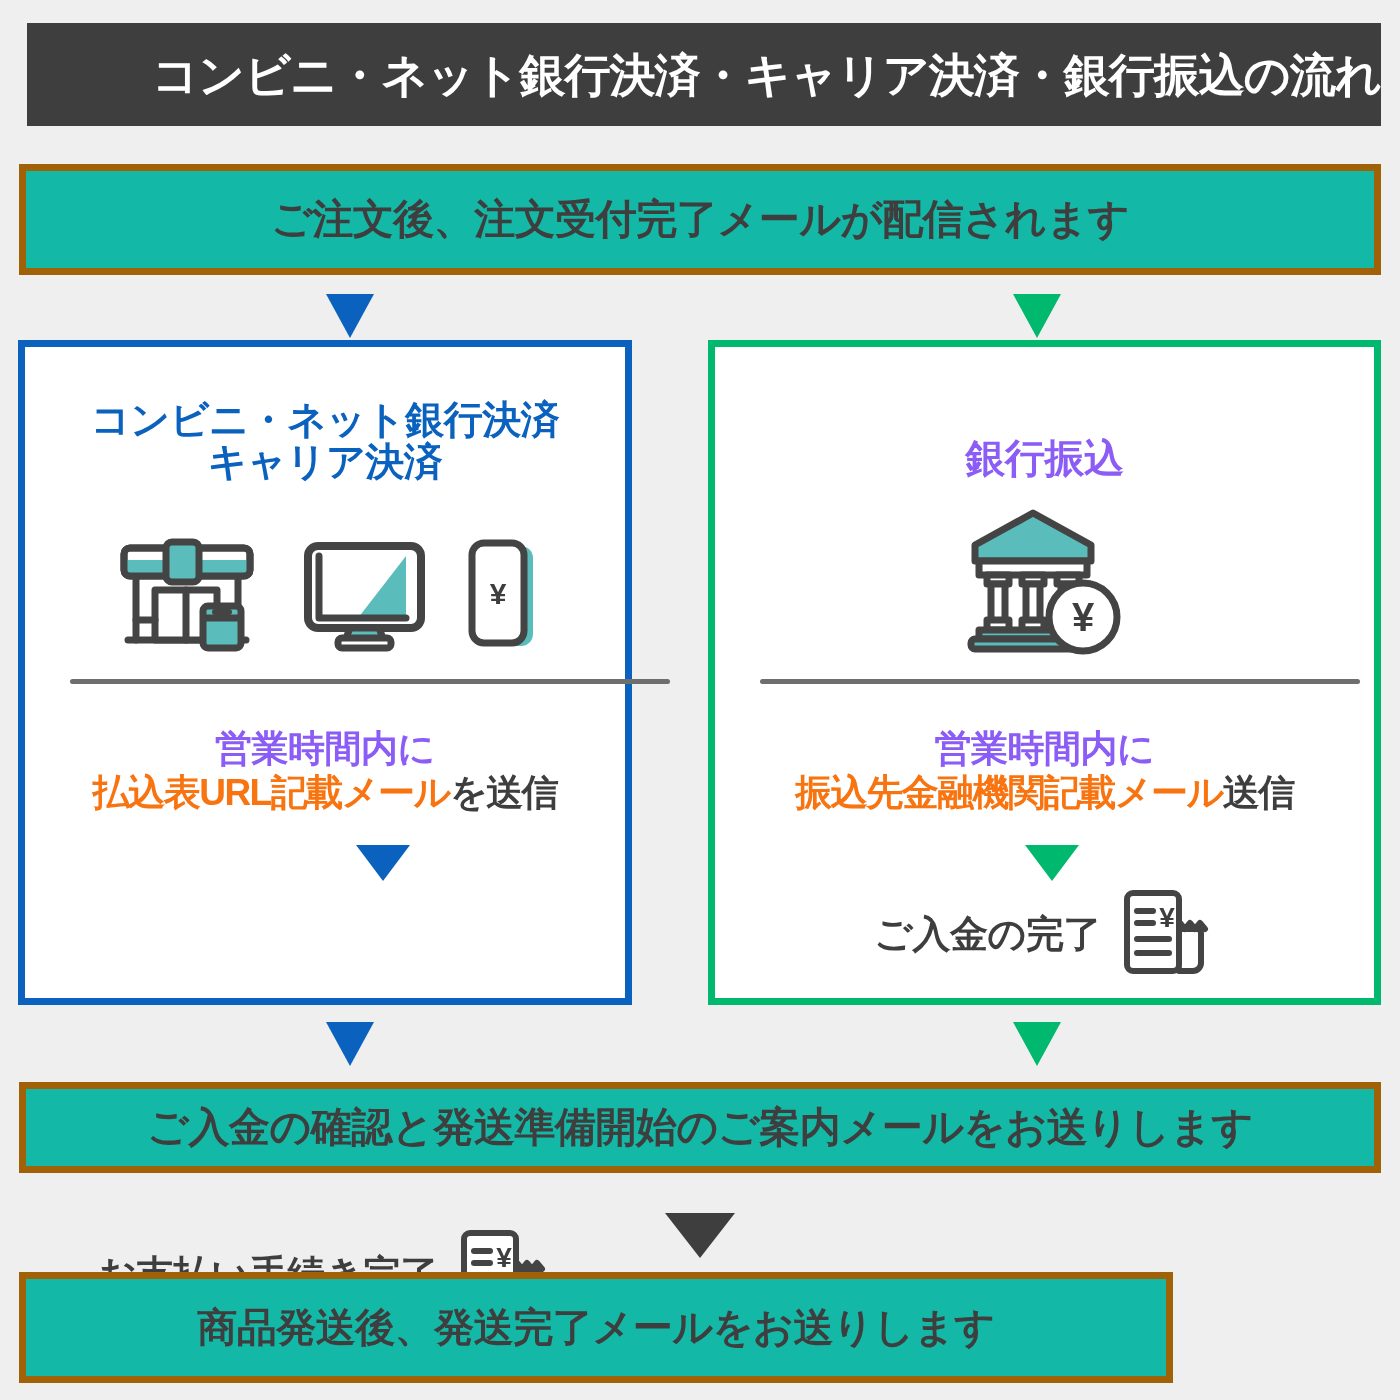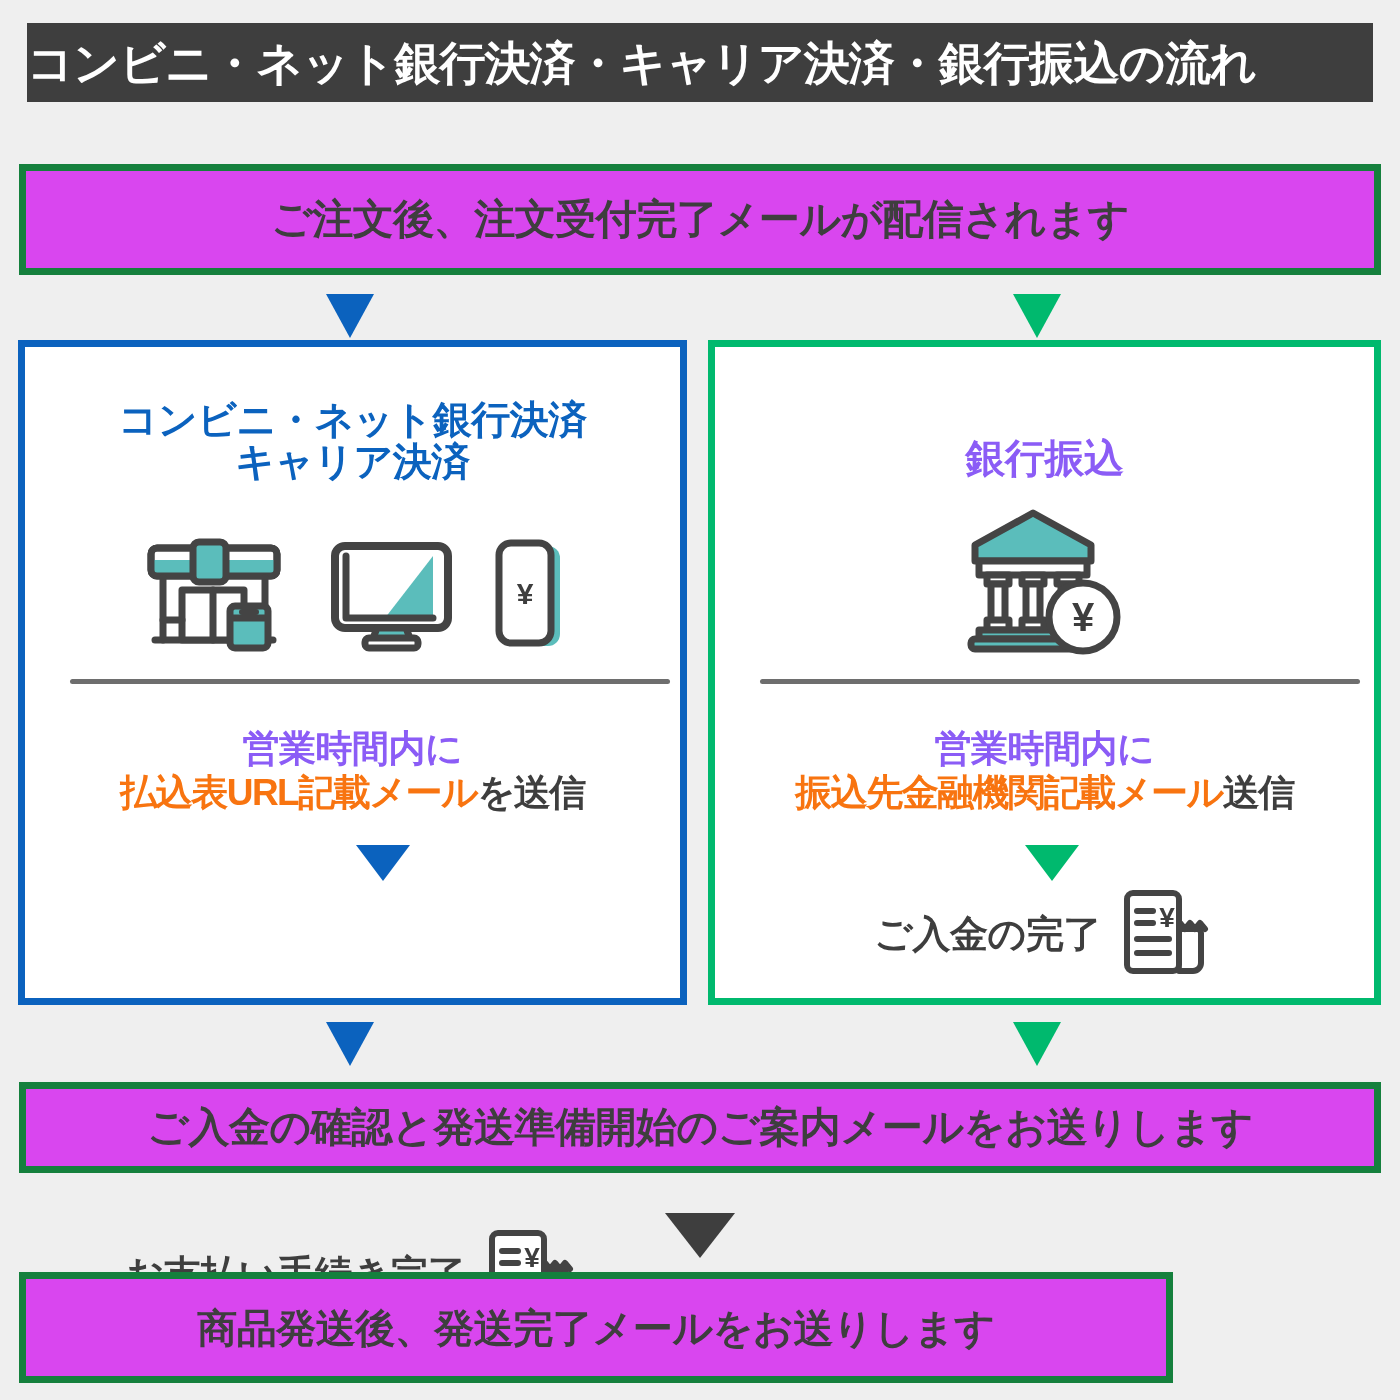--- a/index.html
+++ b/index.html
@@ -9,34 +9,34 @@
     background:#efefef;
     font-family:"Liberation Sans","DejaVu Sans",sans-serif;
     font-weight:bold;
     overflow:hidden;
     position:relative;
   }
   .page{position:absolute;inset:0;}
 
   
   .title-bar{
-    position:absolute;left:27px;top:23px;width:1346px;height:79px;
+    position:absolute;left:27px;top:23px;width:1346px;height:103px;
     background:#3e3e3e;
-    display:flex;align-items:center;justify-content:flex-start;
+    display:flex;align-items:center;justify-content:flex-end;padding-left:8px;
   }
   .title-bar .txt{
     color:#ffffff;font-size:46px;letter-spacing:-1px;white-space:nowrap;
     line-height:1;
   }
 
   
   .gray-box{
-    position:absolute;background:#d946ef;border:7px solid #15803d;
+    position:absolute;background:#14b8a6;border:7px solid #a16207;
     box-sizing:border-box;
-    display:flex;align-items:center;justify-content:center;
+    display:flex;align-items:center;justify-content:center;font-family:Liberation Serif, serif;
   }
   .gray-box .txt{
     color:#3e3e3e;font-size:41px;letter-spacing:-0.5px;white-space:nowrap;line-height:1;
   }
   #box-order{left:19px;top:164px;width:1362px;height:111px;}
   #box-confirm{left:19px;top:1082px;width:1362px;height:91px;}
   #box-shipped{left:19px;top:1272px;width:1154px;height:111px;}
   #box-shipped .txt{font-size:40px;}
 
   
@@ -70,21 +70,21 @@
   }
   .arrow-inner.green{border-top-color:#00b96e;}
   #arrow-inner-left{left:325px;top:838px;}
   #arrow-inner-right{left:1013px;top:838px;}
 
   
   .panel{
     position:absolute;top:340px;height:665px;
     background:#ffffff;box-sizing:border-box;border:7px solid #0b62be;
   }
-  #panel-conbini{left:18px;width:669px;padding-left:23px;}
+  #panel-conbini{left:18px;width:614px;padding-left:23px;}
   #panel-bank{left:708px;width:673px;border-color:#00b96e;}
 
   .panel-title{
     position:absolute;left:0;right:0;text-align:center;
     line-height:1.07;letter-spacing:-0.5px;
   }
   #panel-conbini .panel-title{top:52px;color:#0b62be;font-size:39px;}
   #panel-bank .panel-title{top:90px;color:#8b5cf6;font-size:40px;}
 
   .icon-row{

